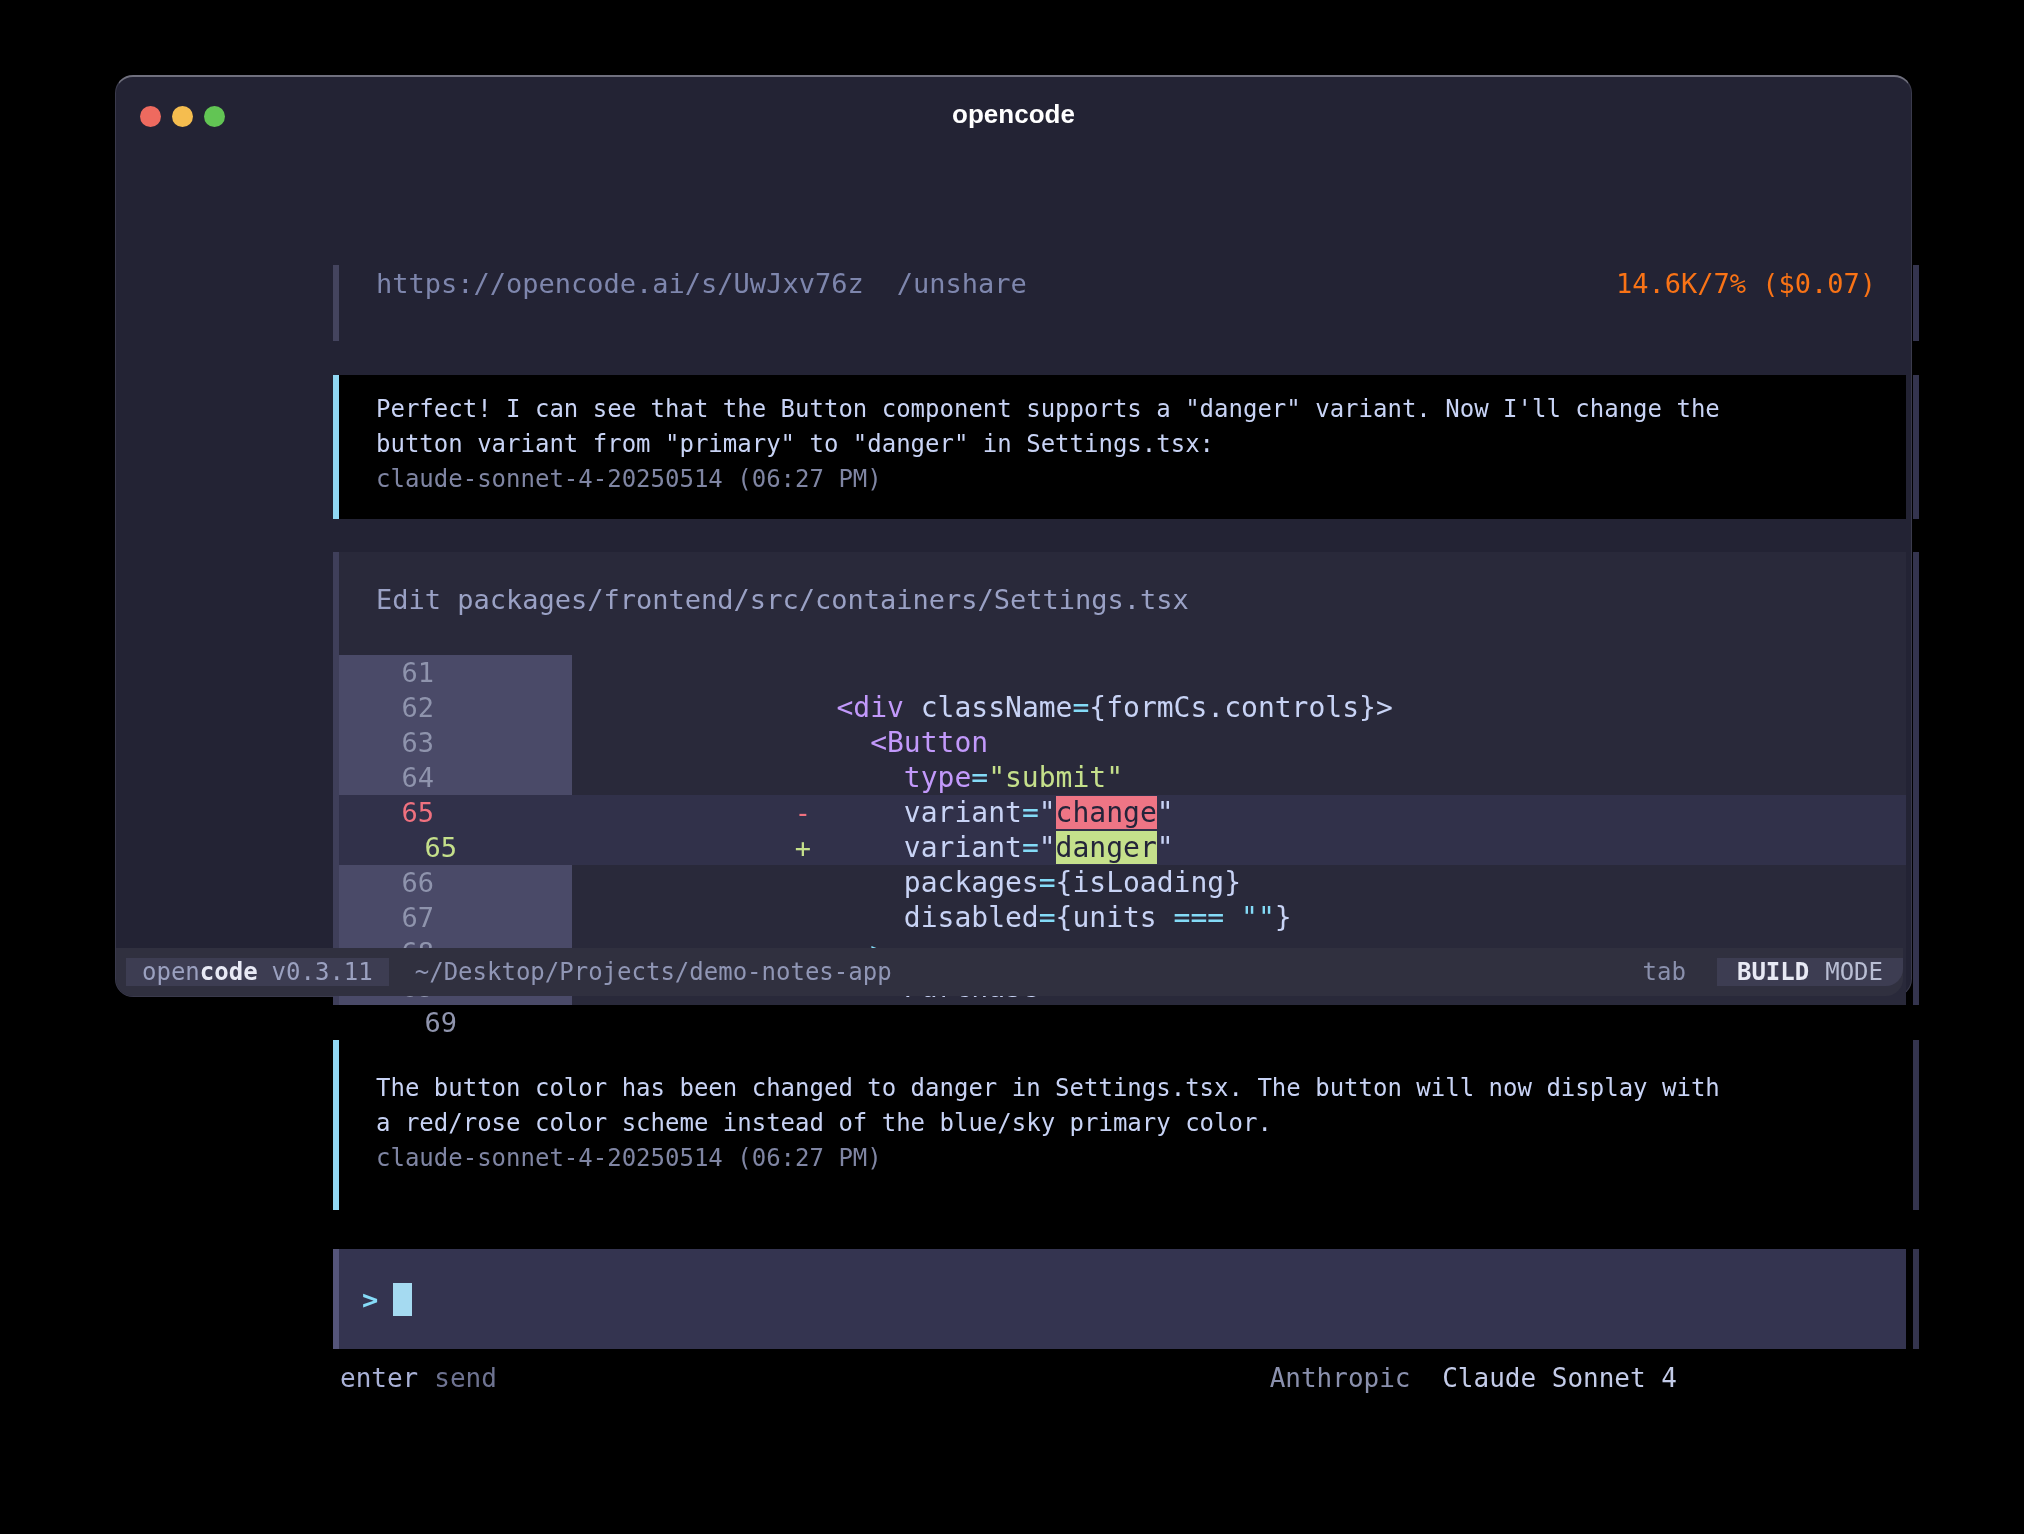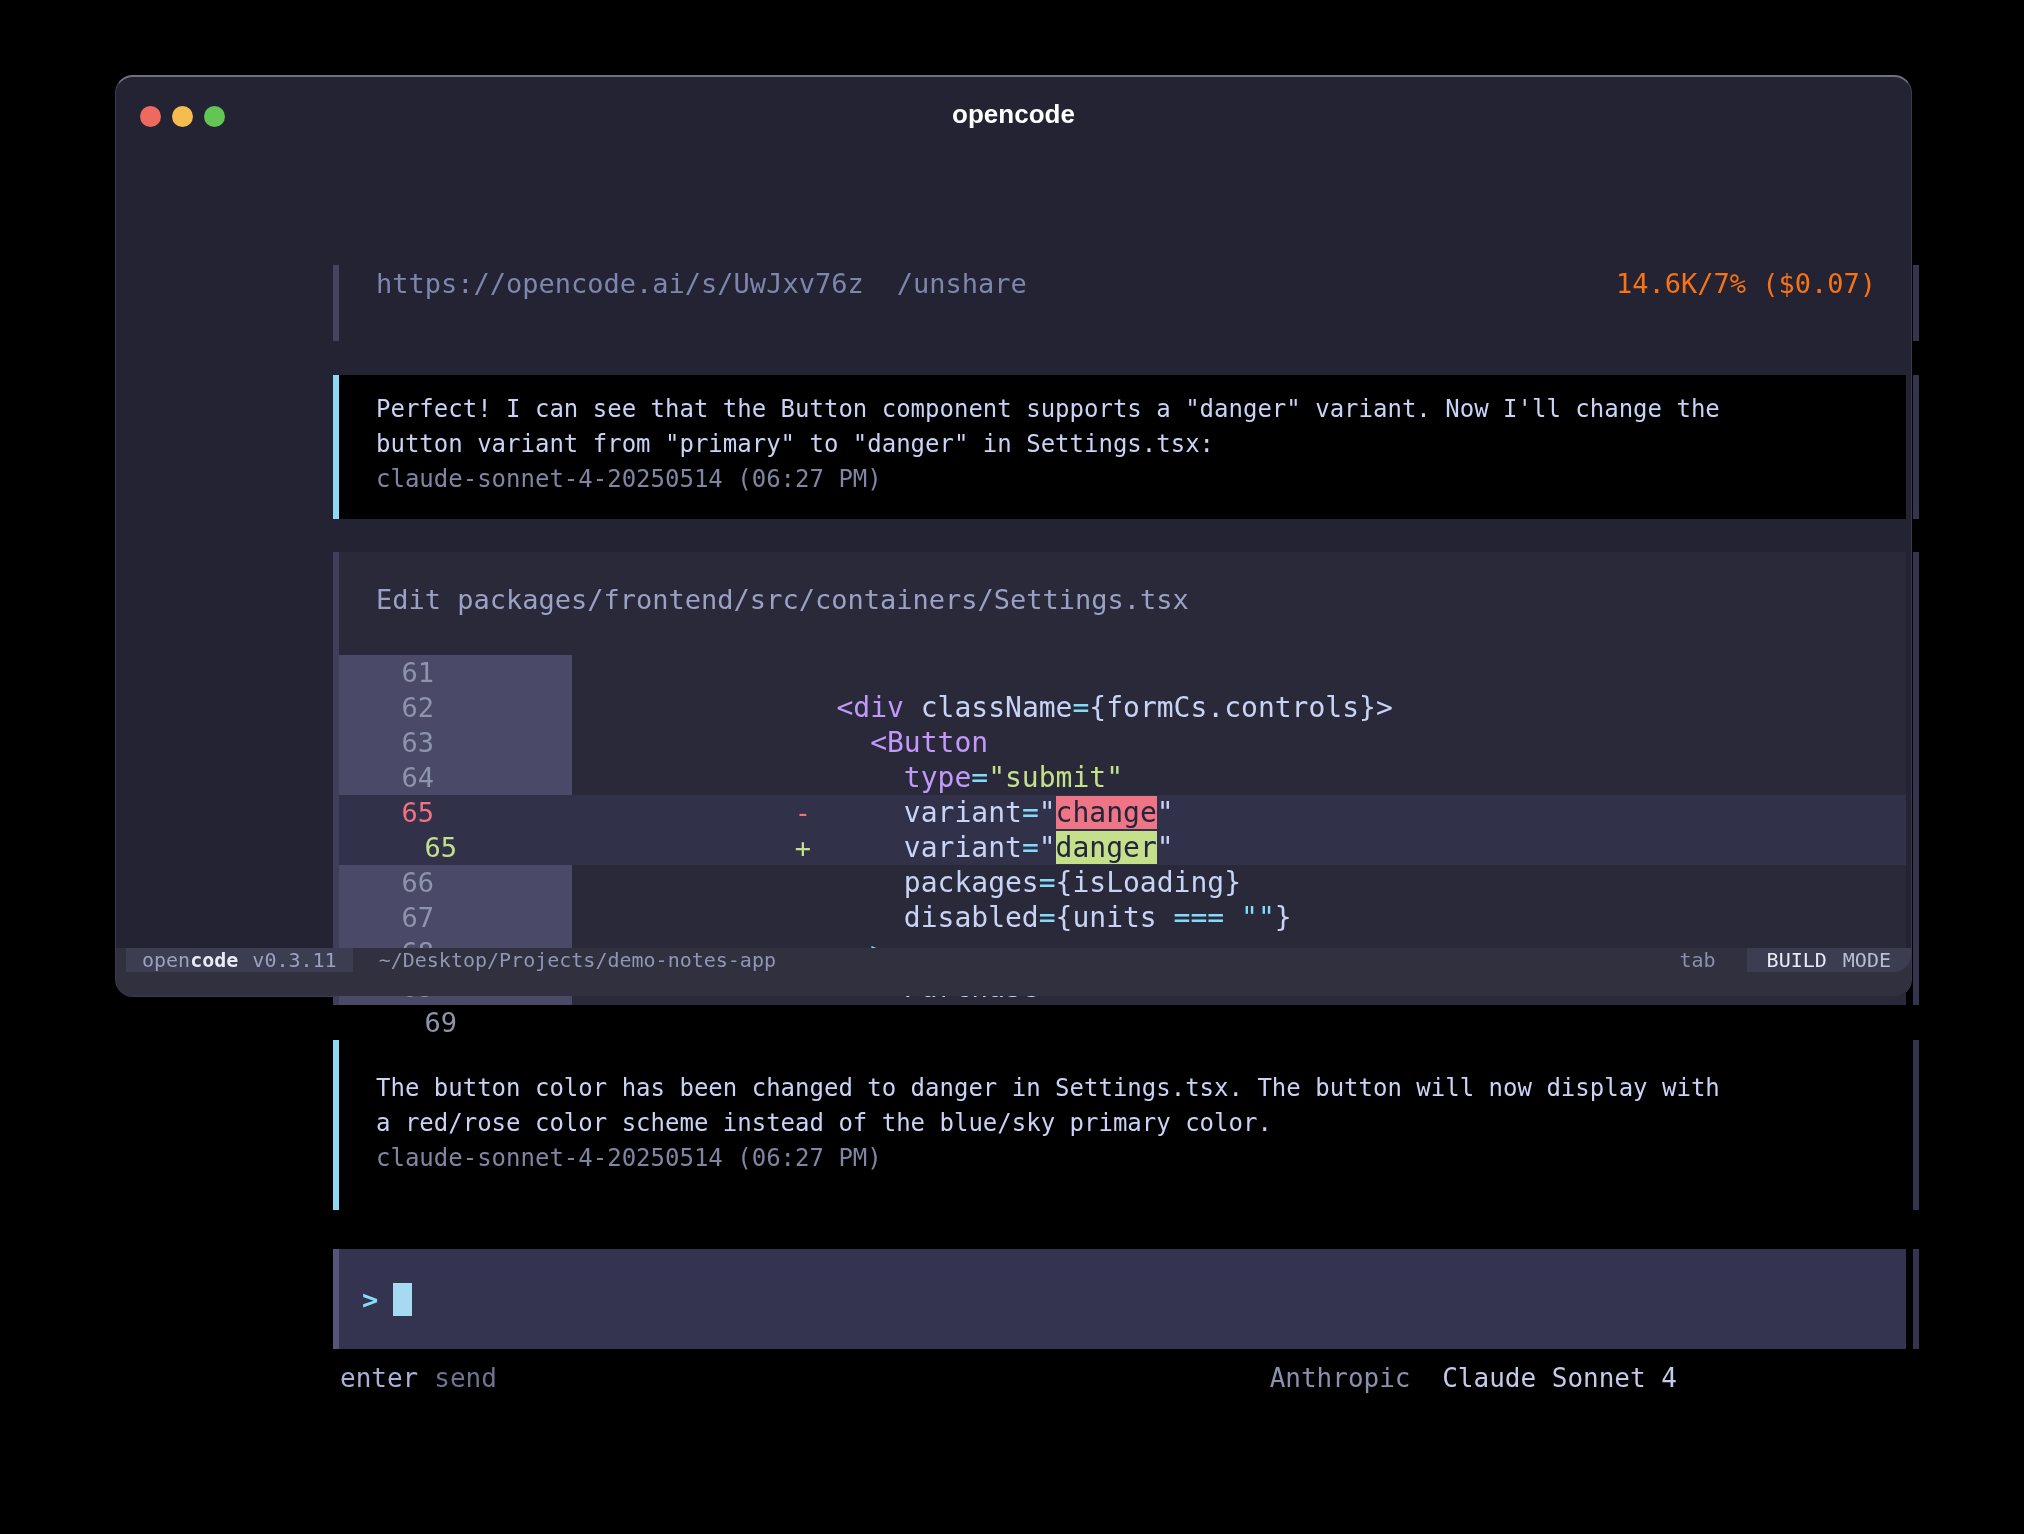--- a/index.html
+++ b/index.html
@@ -74,34 +74,34 @@
   
   .hints { position:absolute; left:224px; right:234px; top:1283px; height:36px;
            display:flex; font-size:26px; line-height:36px; }
   .hint-key { color:#a9b1d6; }
   .hint-action { color:#6e7391; margin-left:16px; }
   .hint-right { margin-left:auto; }
   .hint-provider { color:#8a90ad; }
   .hint-model { color:#c3cbe8; margin-left:16px; }
 
   
-  .statusbar { position:absolute; left:0; right:0; bottom:0; height:48px;
+  .statusbar { position:absolute; left:0; right:8px; bottom:0; height:48px;
                background:#30303f; border-radius:0 0 17px 17px;
-               display:flex; align-items:flex-start; font-size:20px; }
+               display:flex; align-items:center; font-size:24px; }
   .sb-chip { background:#3d3d52; display:flex; align-items:center; padding:0 16px; }
   .sb-chip.left { margin-left:10px; }
   .sb-open { color:#9ba1c0; }
   .sb-code { color:#e8eaf5; font-weight:bold; }
   .sb-version { color:#9ba1c0; margin-left:14px; }
   .sb-path { color:#9096b5; display:flex; align-items:center; margin-left:26px; }
   .sb-spacer { flex:1; }
   .sb-tab { color:#8a90ad; display:flex; align-items:center; margin-right:26px; }
   .sb-divider { width:5px; background:#46465c; }
   .sb-chip.mode { border-radius:0 0 17px 0; padding:0 20px; }
-  .sb-build { color:#e8eaf5; font-weight:normal; }
+  .sb-build { color:#e8eaf5; font-weight:bold; }
   .sb-mode { color:#b9bed4; margin-left:16px; }
 </style>
 </head>
 <body>
 
 <div class="window">
 
   <div class="titlebar">
     <div class="lights">
       <div class="light red"></div>

